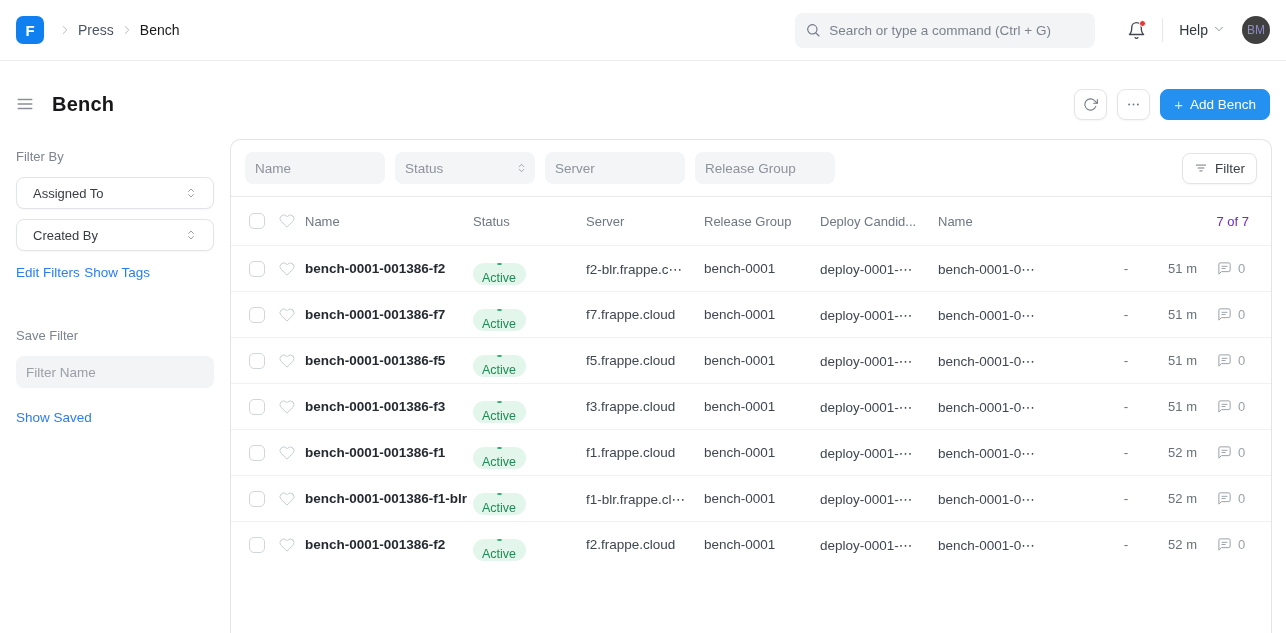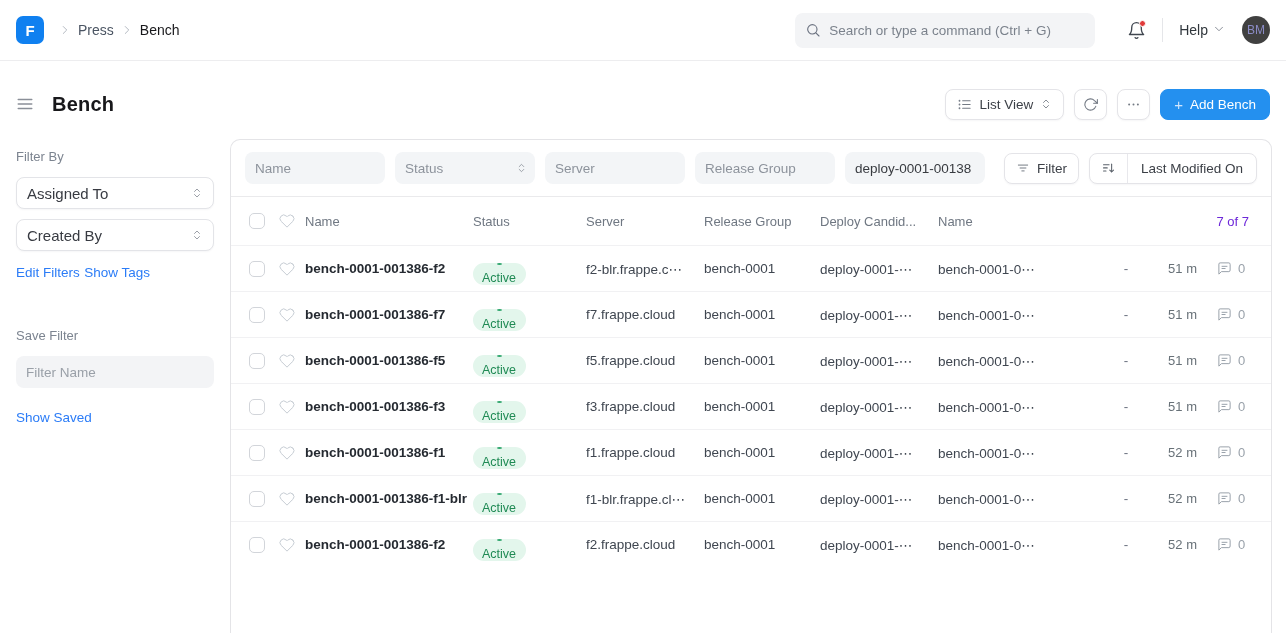--- a/index.html
+++ b/index.html
@@ -42,22 +42,22 @@
   .btn-icononly { width:33px; justify-content:center; padding:0; }
   .btn-primary { background:var(--accent-blue,#2490ef); border-color:var(--accent-blue,#2490ef); color:#fff;
                  padding:0 13px; box-shadow:none; }
   .btn-primary .plus { color:#cfe5fd; font-size:15px; }
 
   
   .main { display:flex; height:494px; align-items:stretch; }
   .sidebar { width:230px; flex:0 0 230px; padding:10px 16px 0 16px; }
   .side-label { font-size:13px; color:#7c8490; margin:0 0 13px 0; }
   .side-select { width:100%; height:32px; border:1px solid #e3e4e8; border-radius:8px; background:#fff;
-                 box-shadow:0 1px 2px rgba(16,24,40,.04); display:flex; align-items:center; padding:0 10px;
-                 font-size:15px; color:#383b42; cursor:pointer; margin-bottom:10px; }
+                 box-shadow:0 1px 2px rgba(16,24,40,.04); display:flex; align-items:center; padding:0 16px;
+                 font-size:13px; color:#383b42; cursor:pointer; margin-bottom:10px; }
   .side-select .updown { margin-left:auto; color:#8a8f98; }
   .side-link { display:inline-block; font-size:13.5px; color:var(--link-blue,#2b7cf7); cursor:pointer; }
   .filter-name-input { width:100%; height:32px; border:none; border-radius:8px; background:#f3f4f6; padding:0 10px;
                        font-size:13.5px; color:#30363c; outline:none; font-family:"Liberation Sans",sans-serif; }
   .filter-name-input::placeholder { color:#9aa0a8; }
 
   
   .table-wrap { flex:1; margin-right:14px; border:1px solid #e4e4e7; border-bottom:none;
                 border-radius:10px 10px 0 0; background:#fff; overflow:hidden; }
   .filterbar { display:flex; align-items:center; gap:10px; padding:12px 14px; }
@@ -144,39 +144,20 @@
   <span class="burger">
     <svg width="18" height="18" viewBox="0 0 24 24" class="stroke-ic" style="stroke-width:2">
         <line x1="3" y1="6" x2="21" y2="6"></line>
         <line x1="3" y1="12" x2="21" y2="12"></line>
         <line x1="3" y1="18" x2="21" y2="18"></line>
       </svg>
   </span>
   <h1 class="page-title">Bench</h1>
 
   <div class="header-actions">
-    <button class="btn">
-      <span class="muted-ic">
-        <svg width="15" height="15" viewBox="0 0 24 24" class="stroke-ic">
-            <line x1="9" y1="6" x2="21" y2="6"></line>
-            <line x1="9" y1="12" x2="21" y2="12"></line>
-            <line x1="9" y1="18" x2="21" y2="18"></line>
-            <circle cx="4" cy="6" r="0.6" fill="currentColor"></circle>
-            <circle cx="4" cy="12" r="0.6" fill="currentColor"></circle>
-            <circle cx="4" cy="18" r="0.6" fill="currentColor"></circle>
-          </svg>
-      </span>
-      <span>List View</span>
-      <span class="muted-ic">
-        <svg width="12" height="12" viewBox="0 0 24 24" class="stroke-ic">
-            <polyline points="7 9 12 4 17 9"></polyline>
-            <polyline points="7 15 12 20 17 15"></polyline>
-          </svg>
-      </span>
-    </button>
     <button class="btn btn-icononly">
       <span class="muted-ic">
         <svg width="15" height="15" viewBox="0 0 24 24" class="stroke-ic">
             <polyline points="23 4 23 10 17 10"></polyline>
             <path d="M20.49 15a9 9 0 1 1-2.12-9.36L23 10"></path>
           </svg>
       </span>
     </button>
     <button class="btn btn-icononly">
       <span class="muted-ic">
@@ -242,48 +223,33 @@
               <polyline points="7 9 12 4 17 9"></polyline>
               <polyline points="7 15 12 20 17 15"></polyline>
             </svg>
           </span>
       </div>
       <div class="f-input-wrap">
         <input class="f-input" type="text" placeholder="Server" style="">
       </div>
       <div class="f-input-wrap">
         <input class="f-input" type="text" placeholder="Release Group" style="">
-      </div>
-      <div class="f-input-wrap">
-        <input class="f-input" type="text" value="deploy-0001-00138" style="">
       </div>
 
       <div class="filterbar-right">
         <button class="btn">
           <span class="muted-ic">
             <svg width="14" height="14" viewBox="0 0 24 24" class="stroke-ic">
                 <line x1="4" y1="7" x2="20" y2="7"></line>
                 <line x1="7" y1="12" x2="17" y2="12"></line>
                 <line x1="10" y1="17" x2="14" y2="17"></line>
               </svg>
           </span>
           <span>Filter</span>
         </button>
-        <div class="sort-control">
-          <span class="sort-ic-seg">
-            <svg width="15" height="15" viewBox="0 0 24 24" class="stroke-ic">
-                <line x1="4" y1="6" x2="13" y2="6"></line>
-                <line x1="4" y1="11" x2="10" y2="11"></line>
-                <line x1="4" y1="16" x2="8" y2="16"></line>
-                <line x1="17" y1="5" x2="17" y2="17"></line>
-                <polyline points="14 14.5 17 17.5 20 14.5"></polyline>
-              </svg>
-          </span>
-          <span class="sort-label-seg">Last Modified On</span>
-        </div>
       </div>
     </div>
 
     <div class="table-divider"></div>
 
     <div class="grid-row thead">
       <div>
           <div class="checkbox"></div>
         </div>
       <div class="heart">

